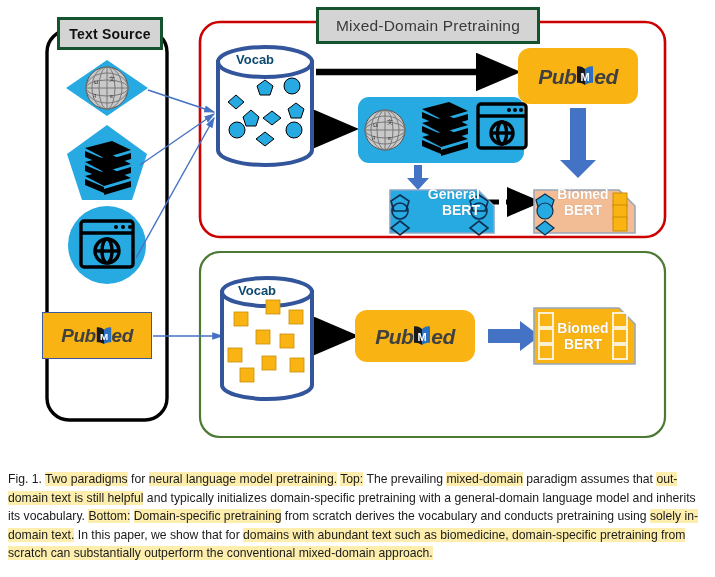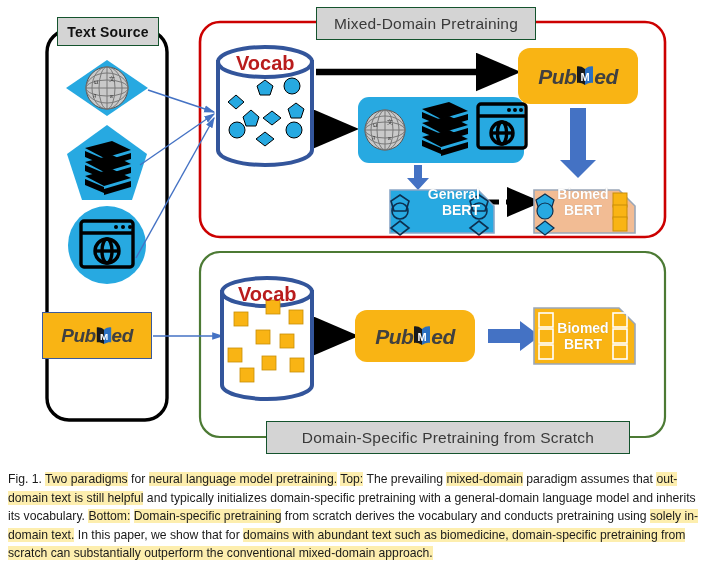--- a/index.html
+++ b/index.html
@@ -1,21 +1,21 @@
 <!DOCTYPE html>
 <html><head>
 <meta charset="utf-8">
 <style>
   html,body{margin:0;padding:0;background:#ffffff;}
   body{width:715px;height:577px;font-family:"Liberation Sans",sans-serif;position:relative;overflow:hidden;}
 
   #figure{position:absolute;left:0;top:0;width:715px;height:460px;}
   svg#diagram{position:absolute;left:0;top:0;}
 
-  .ov-label{position:absolute;background:#d4d4d4;border:1px solid #14532d;
+  .ov-label{position:absolute;background:#d4d4d4;border:3px solid #14532d;
             color:#3a3a3a;font-size:15.5px;letter-spacing:.2px;
             display:flex;align-items:center;justify-content:center;white-space:nowrap;}
   #lbl-text-source{left:57px;top:17px;width:100px;height:27px;font-weight:bold;color:#111;font-size:14px;}
   #lbl-mixed{left:310px;top:7px;width:218px;height:31px;margin-left:6px;}
   #lbl-scratch{left:266px;top:421px;width:362px;height:31px;}
 
   .pubmed{position:absolute;background:#f9b414;display:flex;align-items:center;
           justify-content:center;box-sizing:border-box;}
   #pm-top{left:518px;top:48px;width:120px;height:56px;border-radius:12px;}
   #pm-left{left:42px;top:312px;width:110px;height:47px;border:1px solid #3b5a9b;}
@@ -25,21 +25,21 @@
   #pm-left .pm-txt{font-size:19px;}
   .pm-book{position:relative;width:20px;height:22px;margin:0 -1px;}
   #pm-left .pm-book{width:18px;height:20px;}
 
   .boxlabel{position:absolute;color:#ffffff;font-weight:bold;text-align:center;
             line-height:1.15;font-size:14px;text-shadow:0 0 1px rgba(0,0,0,.25);}
   #t-general{left:404px;top:186px;width:76px;text-align:right;}
   #t-biomed-top{left:545px;top:186px;width:76px;}
   #t-biomed-bot{left:545px;top:320px;width:76px;}
 
-  .vocab-txt{position:absolute;color:#b91c1c;font-weight:bold;font-size:20px;}
+  .vocab-txt{position:absolute;color:#0c4a6e;font-weight:bold;font-size:13px;}
   #t-vocab-top{left:236px;top:52px;}
   #t-vocab-bot{left:238px;top:283px;}
 
   #caption{position:absolute;left:8px;top:470px;width:700px;
            font-family:"Liberation Sans",sans-serif;font-size:12.2px;
            line-height:1.52;color:#1a1a1a;text-align:left;}
   #caption mark{background:#fdeeae;color:#1a1a1a;padding:0;margin-top:44px;}
 </style>
 </head>
 <body>
@@ -254,21 +254,20 @@
         <rect x="539" y="345" width="14" height="14"></rect>
         <rect x="613" y="313" width="14" height="14"></rect>
         <rect x="613" y="329" width="14" height="14"></rect>
         <rect x="613" y="345" width="14" height="14"></rect>
       </g>
     </g>
   </svg>
 
   <div class="ov-label" id="lbl-text-source">Text Source</div>
   <div class="ov-label" id="lbl-mixed">Mixed-Domain Pretraining</div>
-  <div class="ov-label" id="lbl-scratch">Domain-Specific Pretraining from Scratch</div>
 
   <div class="vocab-txt" id="t-vocab-top">Vocab</div>
   <div class="vocab-txt" id="t-vocab-bot">Vocab</div>
 
   <div class="boxlabel" id="t-general">
     <div>General</div>
     <div>BERT</div>
   </div>
   <div class="boxlabel" id="t-biomed-top">
     <div>Biomed</div>

